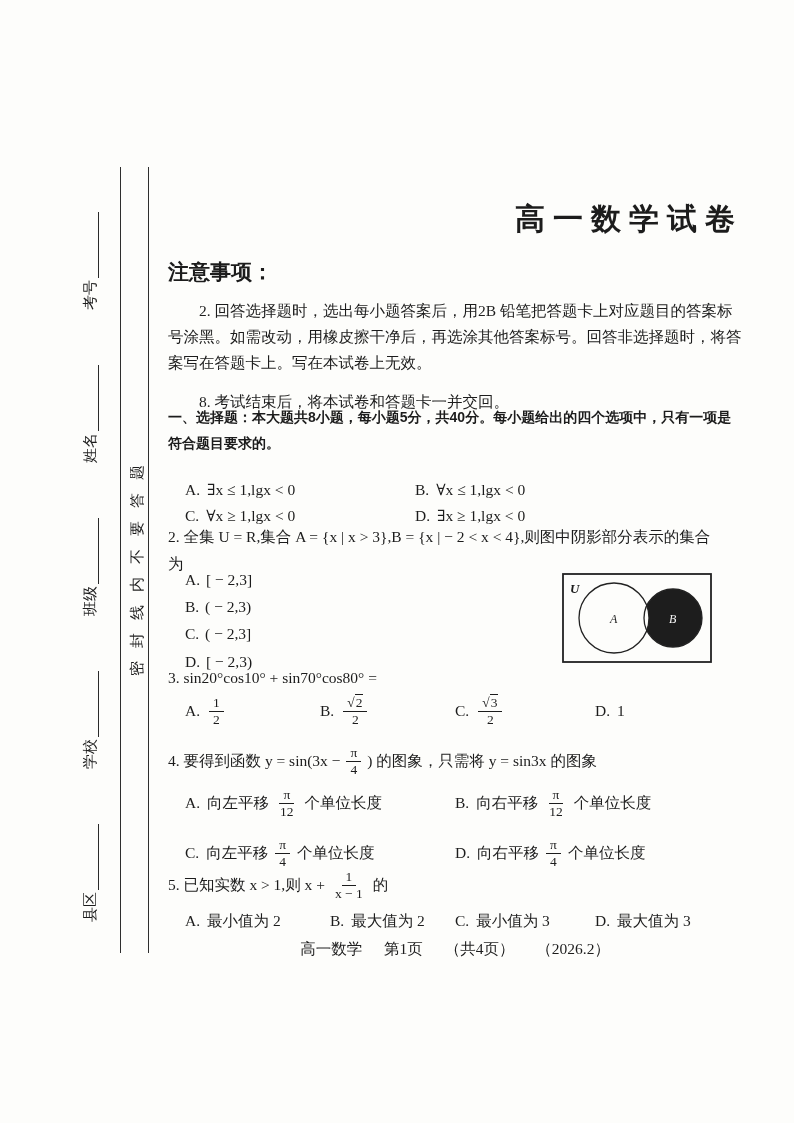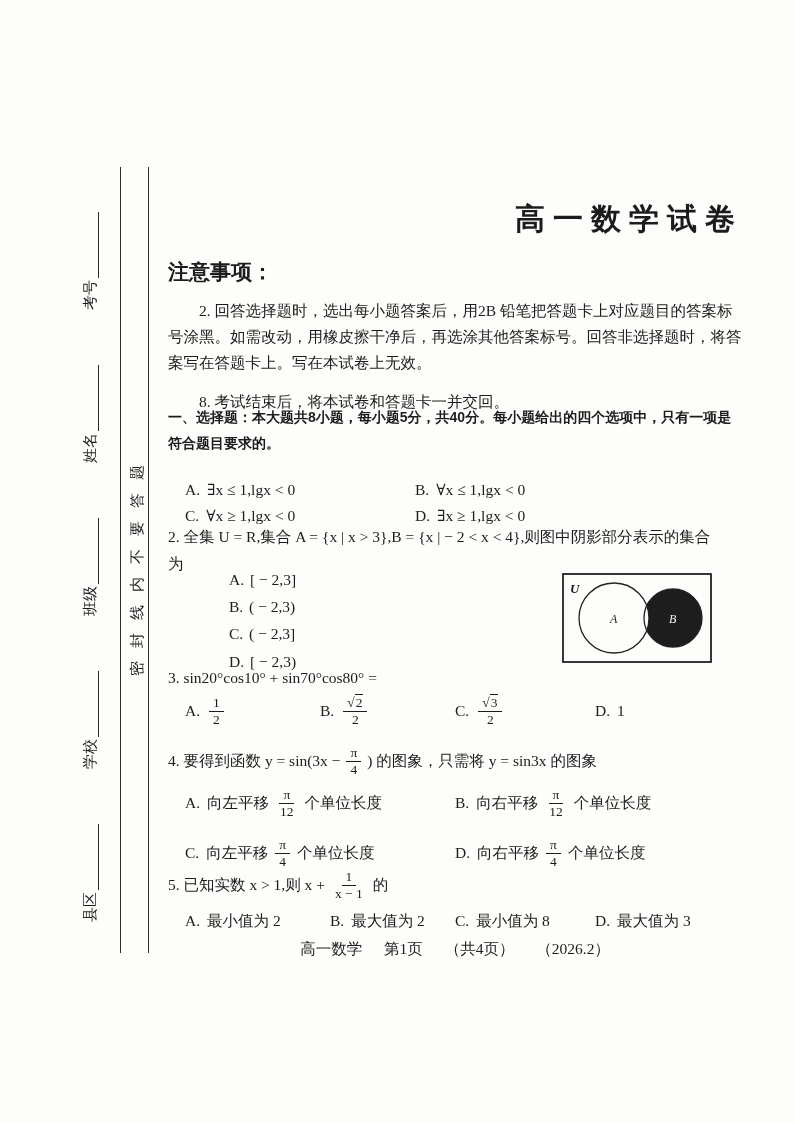--- a/index.html
+++ b/index.html
@@ -52,21 +52,21 @@
   .olabel{margin-right:2px;}
 
   .frac{display:inline-flex;flex-direction:column;align-items:center;
         font-size:13.5px;line-height:16px;vertical-align:middle;margin:0 2px;}
   .fnum{border-bottom:1.1px solid #1c1c1c;padding:0 4px;}
   .fden{padding:0 4px;}
   .radicand{border-top:1.1px solid #1c1c1c;padding:0 1px;}
   .inlinefrac{display:inline-flex;align-items:center;gap:4px;}
 
   .q2opts{left:185px;top:566px;line-height:27.2px;}
-  .q2opts div{white-space:nowrap;margin-left:44px;}
+  .q2opts div{white-space:nowrap;}
 
   .venn{position:absolute;left:562px;top:573px;}
 
   .footer{left:140px;top:936px;width:630px;text-align:center;font-size:15.5px;}
   .footer span{margin:0 9px;}
 </style>
 </head>
 <body>
 
 <div class="page">
@@ -249,21 +249,21 @@
     <span class="opt" style="left:17px">
       <span class="olabel">A.</span>
         <span>最小值为 2</span>
     </span>
     <span class="opt" style="left:162px">
       <span class="olabel">B.</span>
         <span>最大值为 2</span>
     </span>
     <span class="opt" style="left:287px">
       <span class="olabel">C.</span>
-        <span>最小值为 8</span>
+        <span>最小值为 3</span>
     </span>
     <span class="opt" style="left:427px">
       <span class="olabel">D.</span>
         <span>最大值为 3</span>
     </span>
   </div>
 
   <div class="abs footer">
     <span>高一数学</span>
     <span>第1页</span>

